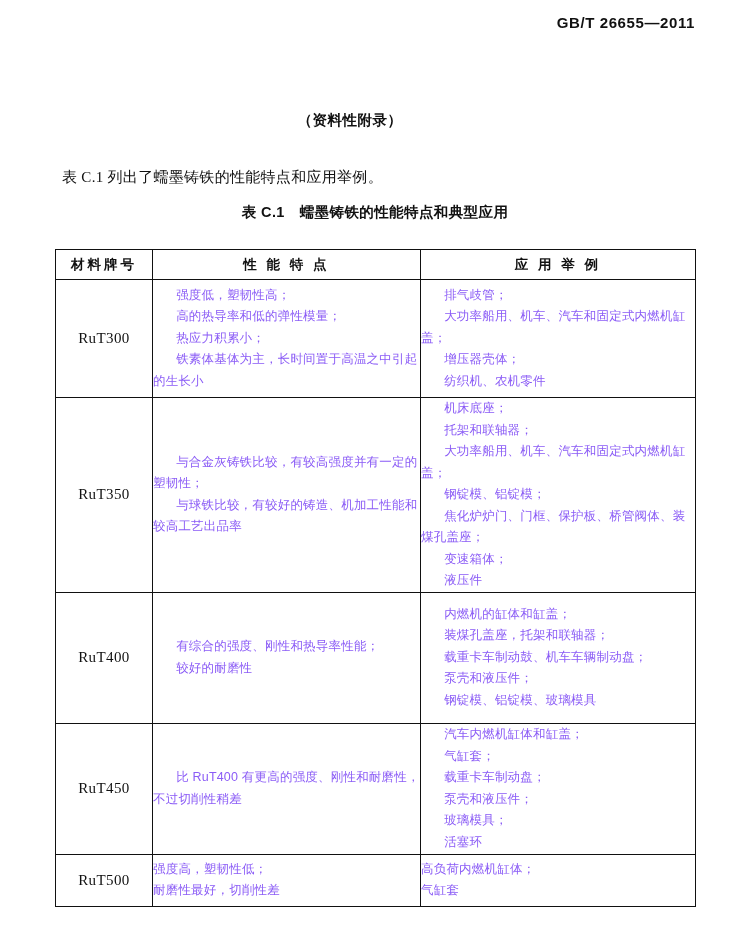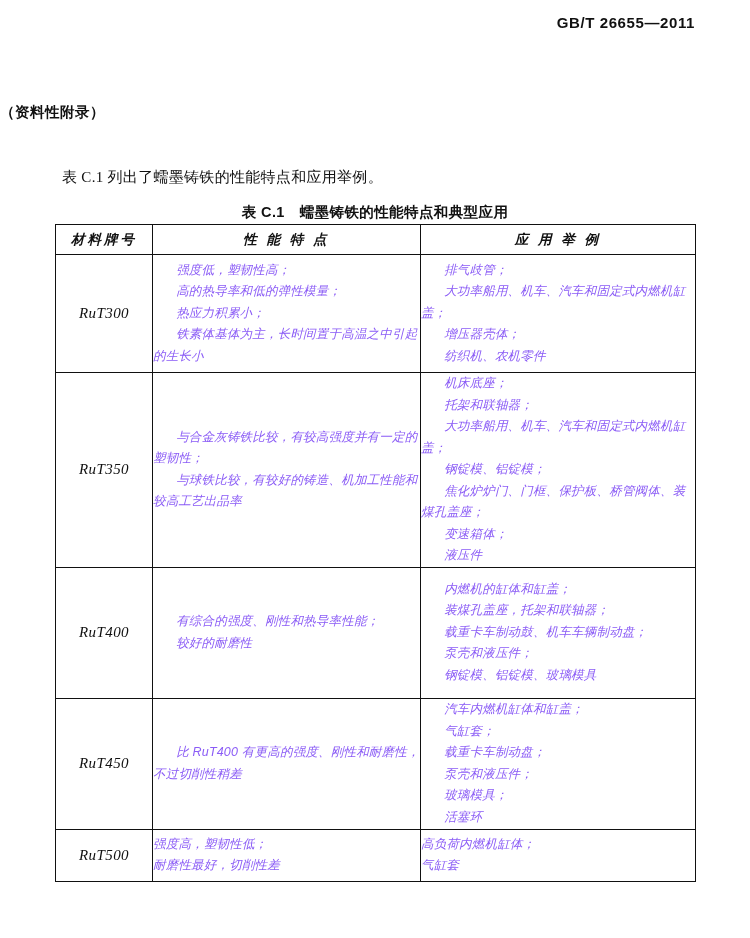--- a/index.html
+++ b/index.html
@@ -45,23 +45,24 @@
     width: 750px;
     text-align: center;
     font-family: "Liberation Sans", "DejaVu Sans", sans-serif;
     font-weight: bold;
     font-size: 16px;
     letter-spacing: 5px;
     color: #111;
   }
   .annex-kind {
     position: absolute;
-    top: 103px;
+    top: 111px;
     left: 0;
     width: 700px;
+    text-align: center;
     font-family: "Liberation Sans", "DejaVu Sans", sans-serif;
     font-weight: bold;
     font-size: 14.5px;
     letter-spacing: 0.5px;
     color: #111;
   }
   .annex-subject {
     position: absolute;
     top: 136px;
     left: 0;
@@ -92,24 +93,23 @@
     font-family: "Liberation Sans", "DejaVu Sans", sans-serif;
     font-weight: bold;
     font-size: 14.5px;
     letter-spacing: 0.4px;
     color: #111;
   }
 
   
   .tbl-wrap {
     position: absolute;
-    top: 224px;
+    top: 249px;
     left: 55px;
     width: 640px;
-    font-style: italic;
   }
   table.spec {
     border-collapse: collapse;
     width: 640px;
     table-layout: fixed;
   }
   table.spec td, table.spec th {
     border: 1px solid #111;
     vertical-align: middle;
     padding: 0;

